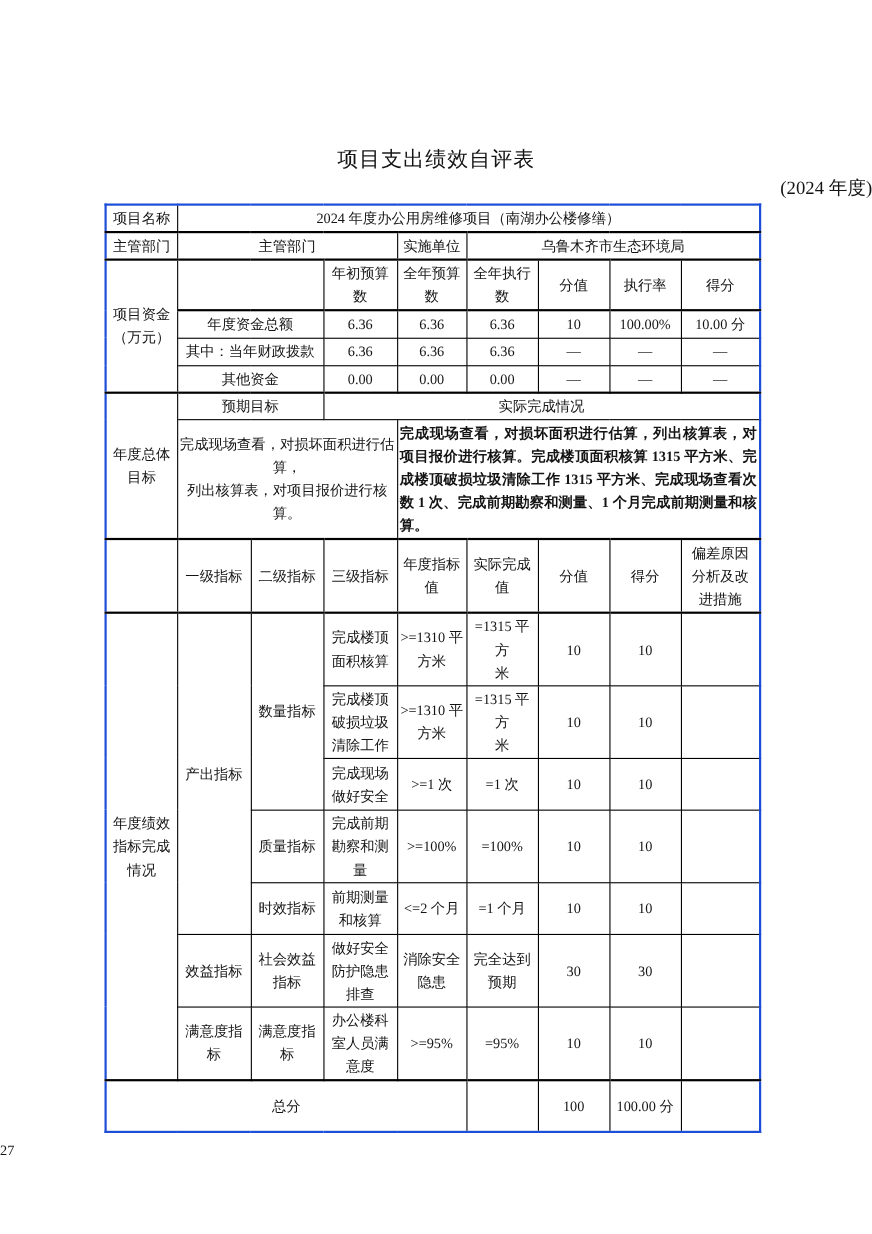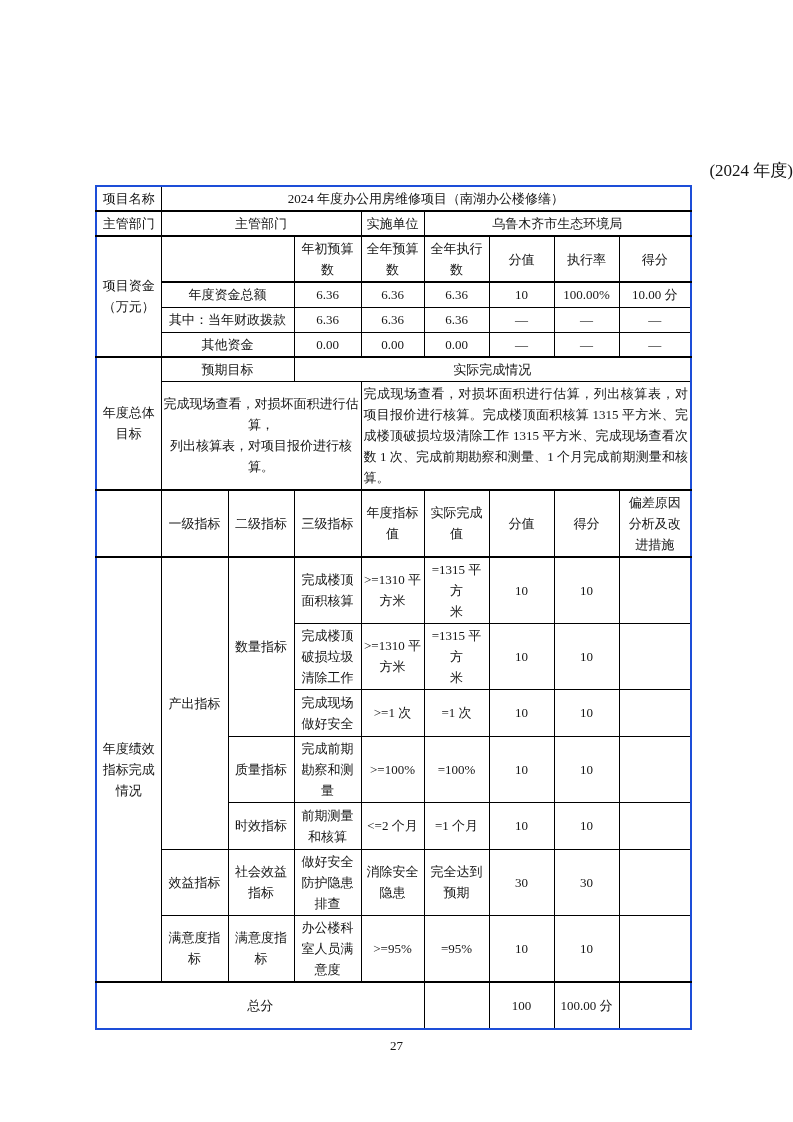--- a/index.html
+++ b/index.html
@@ -27,31 +27,32 @@
     text-align:center;vertical-align:middle;
     font-size:13px;line-height:21px;
     padding:1px 2px;
     white-space:pre-line;
     overflow:hidden;
   }
   tr.tk > td{border-top-width:2px;}
   td.goal-text{
     text-align:left;line-height:24px;padding:2px 7px;white-space:pre-line;
   }
-  td.goal-text.just{text-align:justify;white-space:normal;}
+  td.goal-text.just{text-align:justify;white-space:normal;font-weight:bold;}
   .page-number{
     position:absolute;top:1038px;left:0;width:100%;
-    text-align:center;font-size:13px;
+    font-size:13px;
   }
 </style>
 </head>
 <body>
 
 <div class="page">
 
+  <div class="doc-title">项目支出绩效自评表</div>
   <div class="doc-subtitle">(2024 年度)</div>
 
   <table class="form">
     <colgroup>
       <col style="width:65px">
         <col style="width:67px">
         <col style="width:66px">
       <col style="width:67px">
         <col style="width:63px">
         <col style="width:65px">

